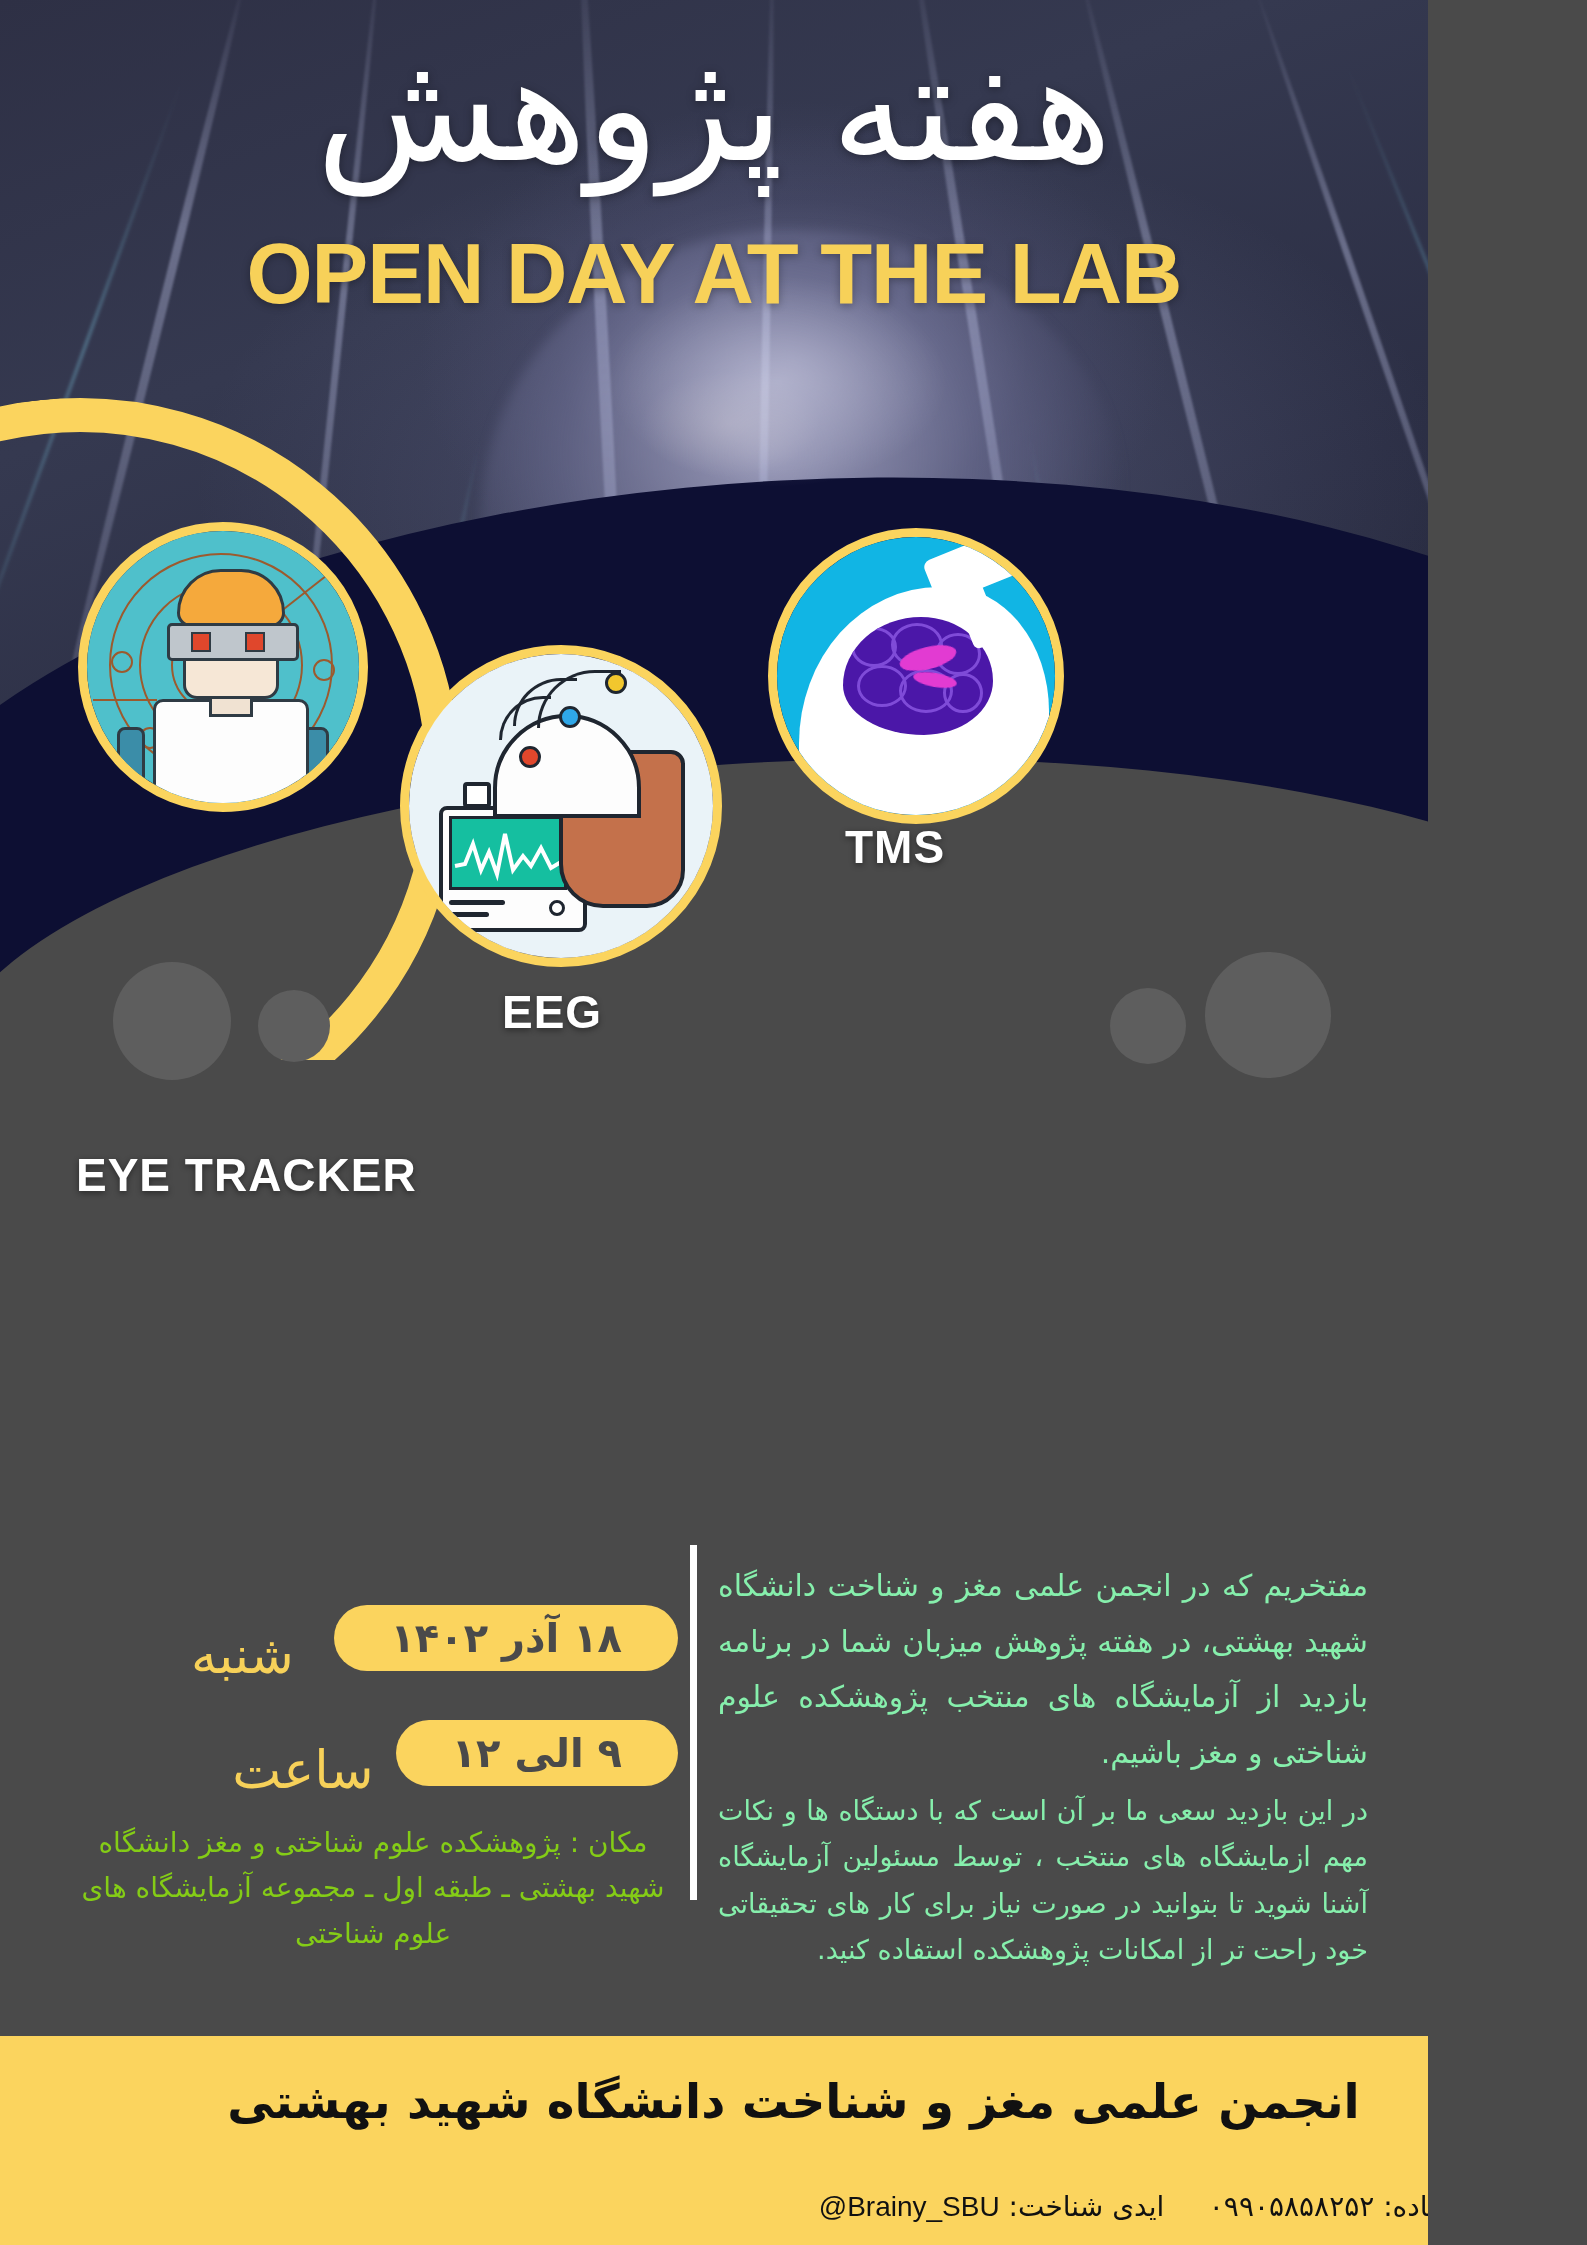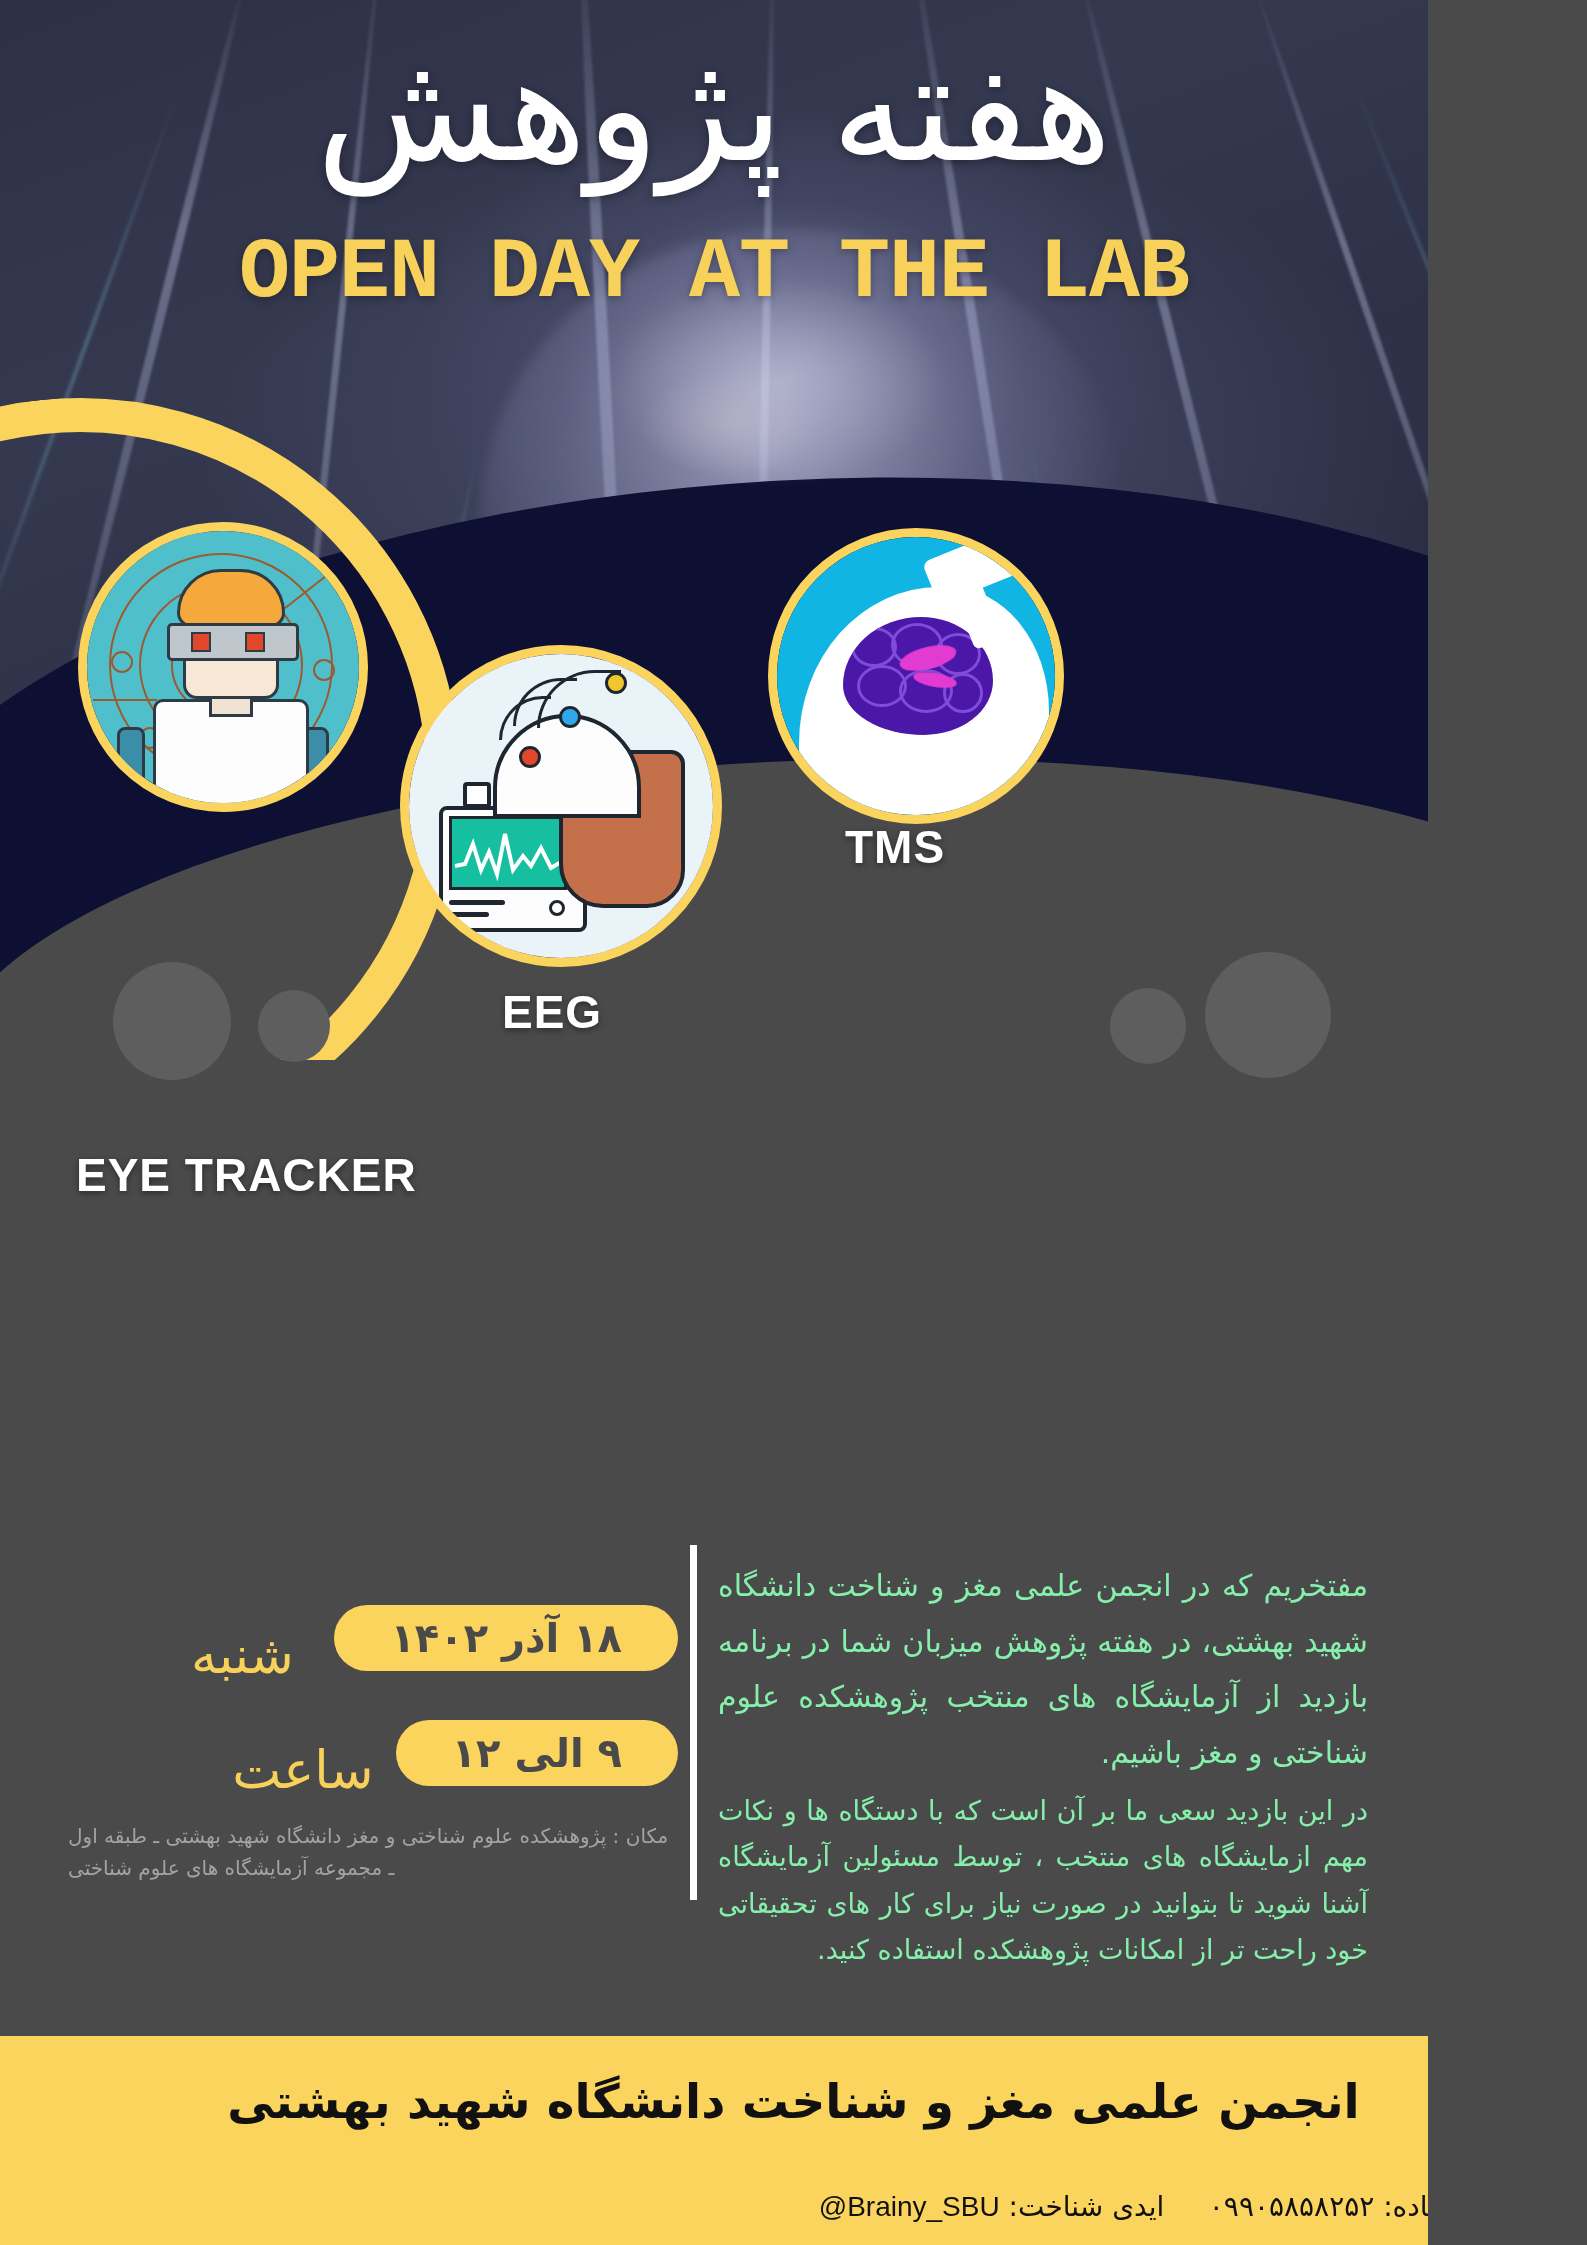--- a/index.html
+++ b/index.html
@@ -59,21 +59,21 @@
     position:absolute; left:0; right:0; top:26px;
     text-align:center; color:#ffffff; direction:rtl;
     font-family:"DejaVu Sans","Liberation Sans",sans-serif;
     font-size:150px; font-weight:400; letter-spacing:2px; line-height:1.1;
     text-shadow:0 2px 10px rgba(0,0,0,.35);
   }
   .en-title{
     position:absolute; left:0; right:0; top:225px;
     text-align:center; color:#F7D159;
     font-size:85px; font-weight:700; letter-spacing:-1px;
-    font-family:Liberation Mono, monospace;
+    font-family:Liberation Sans, sans-serif;
     text-shadow:0 2px 8px rgba(0,0,0,.30);
   }
 
   
   .blob{ position:absolute; background:#5e5e5e; border-radius:50%; }
 
   
   .circ{ position:absolute; border-radius:50%; border:9px solid #FBD45E; overflow:hidden; }
   .circ-label{
     position:absolute; color:#ffffff; font-weight:700;
@@ -128,22 +128,22 @@
   .dt-key{
     color:#F7D159; font-size:52px; font-weight:400; min-width:140px;
     text-align:center; font-family:"DejaVu Sans",sans-serif;margin-top:35px;
   }
   .dt-pill{
     background:#FBD45E; color:#4a4a4a; border-radius:40px;
     padding:10px 56px; font-size:40px; font-weight:600;
     font-family:"DejaVu Sans",sans-serif; white-space:nowrap;
   }
   .place{
-    margin-top:14px; color:#a3a3a3; direction:rtl; text-align:left;
-    font-size:20px; line-height:1.62; font-family:"DejaVu Sans",sans-serif;
+    margin-top:14px; color:#84cc16; direction:rtl; text-align:center;
+    font-size:28px; line-height:1.62; font-family:"DejaVu Sans",sans-serif;
     padding-left:10px;
   }
 
   
   .footer-band{
     position:absolute; left:0; top:2036px; width:1587px; height:130px;
     background:#FBD45E; display:flex; align-items:center; justify-content:center;
   }
   .footer-band .t{
     color:#111111; font-size:47px; font-weight:700; direction:rtl;

